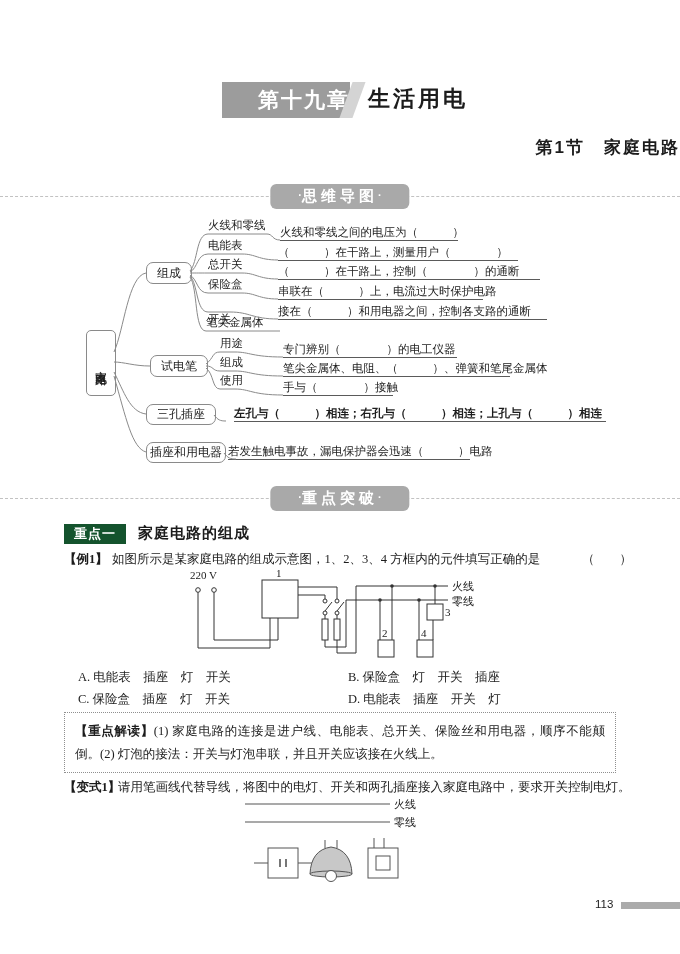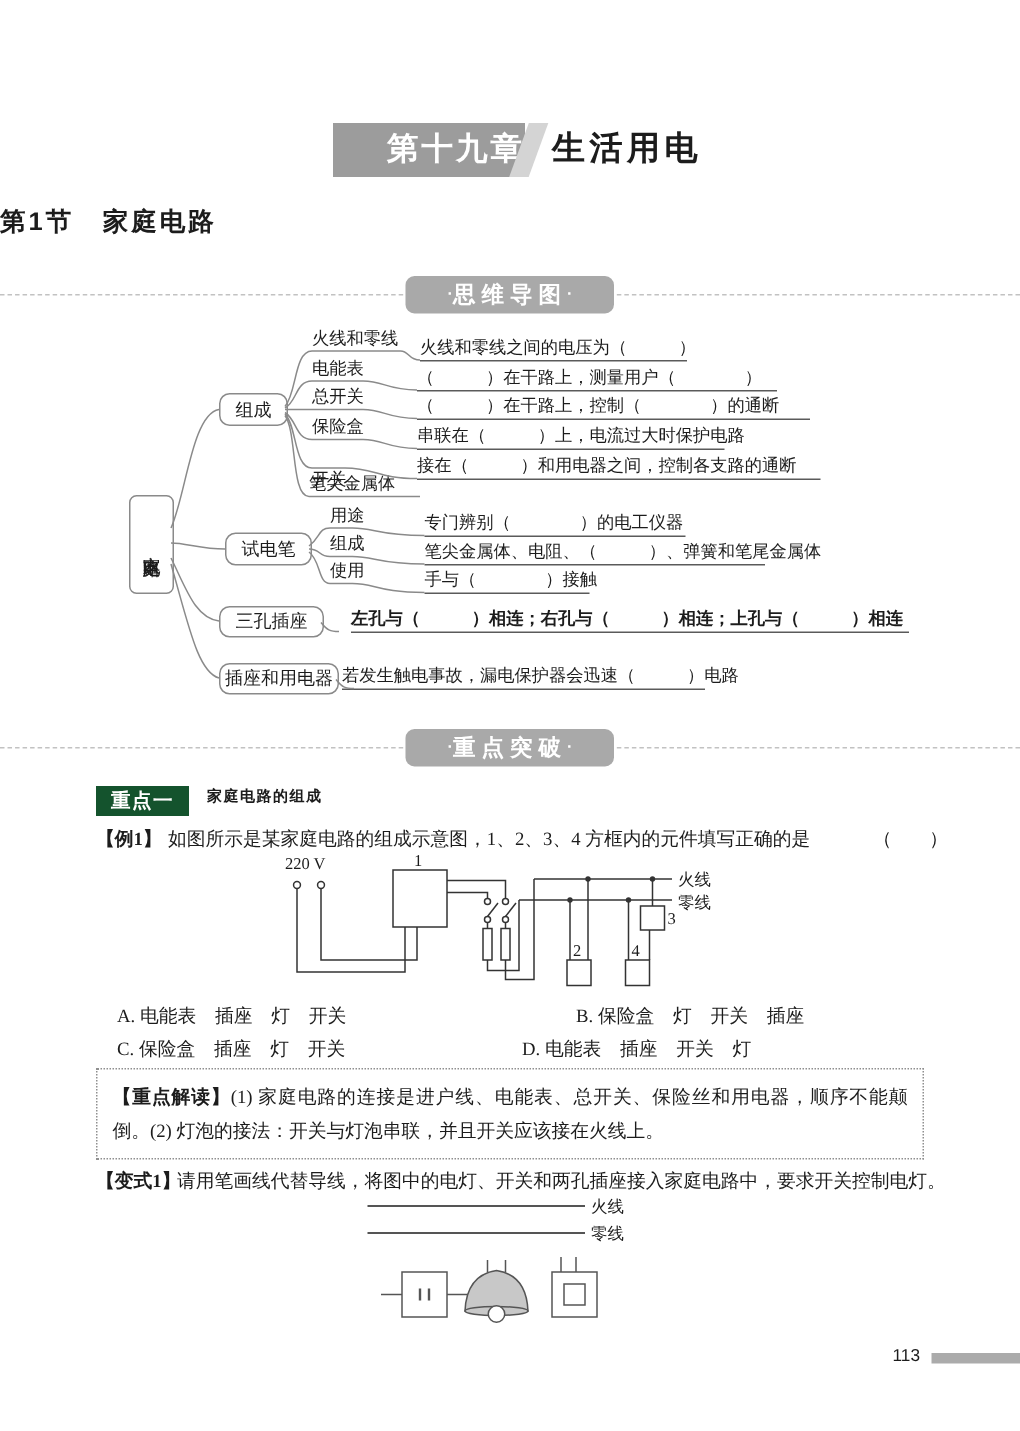--- a/index.html
+++ b/index.html
@@ -5,38 +5,38 @@
   html,body{margin:0;padding:0;}
   body{width:680px;height:954px;background:#ffffff;position:relative;overflow:hidden;
        font-family:"Liberation Serif", serif;color:#1c1c1c;}
   .abs{position:absolute;}
   .sans{font-family:"Liberation Sans", sans-serif;}
   
   .chapter-box{left:222px;top:82px;width:128px;height:36px;background:#9c9c9c;color:#fff;
       font-weight:bold;font-size:21px;text-align:right;line-height:36px;letter-spacing:2px;}
   .chapter-sliver{left:346px;top:82px;width:13px;height:36px;background:#d4d4d4;transform:skewX(-20deg);}
   .chapter-title{left:368px;top:84px;font-size:22px;font-weight:bold;letter-spacing:3px;}
-  .section-title{left:0;top:136px;width:680px;text-align:left;font-size:17px;font-weight:bold;letter-spacing:2px;}
+  .section-title{left:0;top:136px;width:680px;text-align:right;font-size:17px;font-weight:bold;letter-spacing:2px;}
   
   .hr-dashed{left:0;width:680px;height:0;border-top:1px dashed #c2c2c2;}
   .badge{left:50%;transform:translateX(-50%);background:#a9a9a9;color:#fff;border-radius:6px;
       padding:3px 28px;font-size:15px;font-weight:bold;letter-spacing:4px;white-space:nowrap;}
   .badge .dot{font-size:11px;vertical-align:2px;letter-spacing:0;}
   
   .mm-root{left:86px;top:330px;width:28px;height:64px;border:1px solid #8a8a8a;border-radius:5px;
       display:flex;align-items:center;justify-content:center;font-size:12px;background:#fff;}
   .mm-root-text{writing-mode:vertical-rl;text-orientation:upright;line-height:1;letter-spacing:1px;}
   .mm-box{border:1px solid #8a8a8a;border-radius:7px;text-align:center;font-size:12px;
       background:#fff;white-space:nowrap;}
   .mm-label{font-size:11.5px;white-space:nowrap;}
   .mm-line{font-size:11.5px;white-space:nowrap;border-bottom:1px solid #5a5a5a;height:16px;line-height:16px;}
   
   .kp-tag{left:64px;top:524px;width:62px;height:20px;background:#14532d;color:#fff;text-align:center;
       line-height:20px;font-size:13px;font-weight:bold;letter-spacing:1px;}
-  .kp-title{left:138px;top:524px;font-size:10px;font-weight:bold;letter-spacing:1px;}
+  .kp-title{left:138px;top:524px;font-size:15px;font-weight:bold;letter-spacing:1px;}
   .body-text{font-size:12.5px;white-space:nowrap;}
   .bold{font-weight:bold;}
   
   .interp-box{left:64px;top:712px;width:530px;border:1px dotted #8f8f8f;padding:7px 10px;
       font-size:12.5px;line-height:1.8;text-align:justify;}
   
   .page-num{left:595px;top:898px;font-size:11.5px;}
   .page-bar{left:621px;top:902px;width:59px;height:7px;background:#ababab;}
   svg text{font-family:"Liberation Serif", serif;}
 </style>
@@ -87,21 +87,21 @@
 <div class="abs badge sans" style="top:486px;"><span class="dot">·</span><span>重点突破</span><span class="dot">·</span></div>
 
 <div class="abs kp-tag sans">重点一</div>
 <div class="abs kp-title sans">家庭电路的组成</div>
 
 <div class="abs body-text bold" style="left:64px;top:551px;">【例1】</div>
 <div class="abs body-text" style="left:112px;top:551px;">如图所示是某家庭电路的组成示意图，1、2、3、4 方框内的元件填写正确的是</div>
 <div class="abs body-text" style="left:582px;top:551px;">（　　）</div>
 
 <div class="abs body-text" style="left:78px;top:669px;"><span>A.</span>&nbsp;<span>电能表　插座　灯　开关</span></div>
-<div class="abs body-text" style="left:348px;top:669px;margin-left:36px;"><span>B.</span>&nbsp;<span>保险盒　灯　开关　插座</span></div>
+<div class="abs body-text" style="left:348px;top:669px;"><span>B.</span>&nbsp;<span>保险盒　灯　开关　插座</span></div>
 <div class="abs body-text" style="left:78px;top:691px;"><span>C.</span>&nbsp;<span>保险盒　插座　灯　开关</span></div>
 <div class="abs body-text" style="left:348px;top:691px;"><span>D.</span>&nbsp;<span>电能表　插座　开关　灯</span></div>
 
 <div class="abs interp-box"><span class="bold">【重点解读】</span><span>(1) 家庭电路的连接是进户线、电能表、总开关、保险丝和用电器，顺序不能颠倒。(2) 灯泡的接法：开关与灯泡串联，并且开关应该接在火线上。</span></div>
 
 <div class="abs body-text bold" style="left:64px;top:779px;">【变式1】</div>
 <div class="abs body-text" style="left:118px;top:779px;">请用笔画线代替导线，将图中的电灯、开关和两孔插座接入家庭电路中，要求开关控制电灯。</div>
 
 <div class="abs page-num sans">113</div>
 <div class="abs page-bar"></div>

